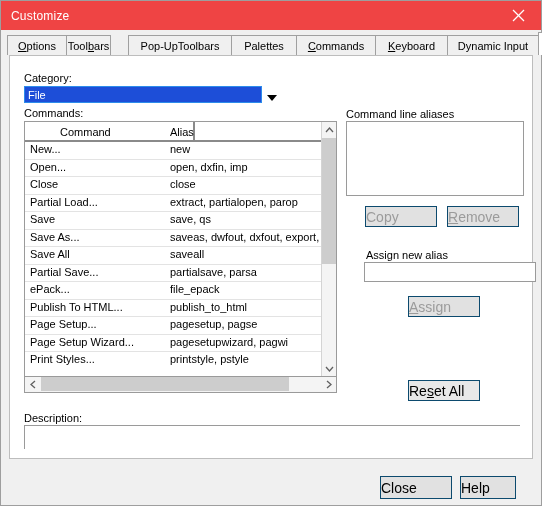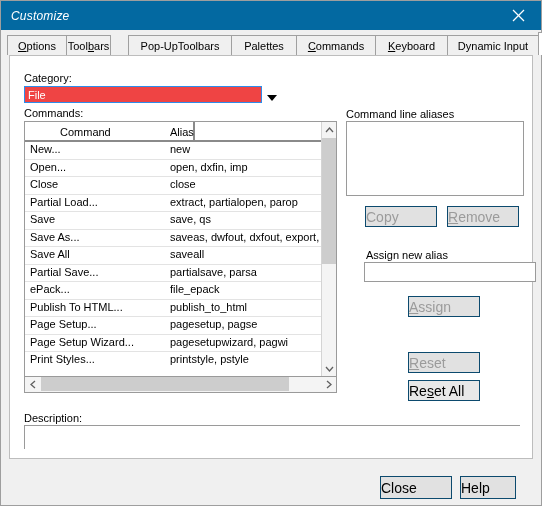--- a/index.html
+++ b/index.html
@@ -25,24 +25,23 @@
     background: #f0f0f0;
     border: 1px solid #9e9e9e;
     box-sizing: border-box;
   }
 
   
   #titlebar {
     position: absolute;
     left: 0; top: 0;
     width: 540px; height: 29px;
-    background: #0369a1;
-    display: flex;
-    align-items: center;
-    font-style: italic;
+    background: #ef4444;
+    display: flex;
+    align-items: center;
   }
   #title-text {
     color: #ffffff;
     font-size: 12px;
     margin-left: 10px;
     letter-spacing: 0.2px;
   }
   #close-btn {
     position: absolute;
     right: 0; top: 0;
@@ -101,21 +100,21 @@
     font-size: 11px;
     color: #000;
     white-space: nowrap;
   }
 
   
   #category-combo {
     position: absolute;
     left: 14px; top: 30px;
     width: 238px; height: 17px;
-    background: #ef4444;
+    background: #1d4ed8;
     border: 1px solid #2d8ceb;
     box-sizing: border-box;
     display: flex;
     align-items: center;
     cursor: default;
   }
   #category-value {
     color: #ffffff;
     font-size: 11px;
     margin-left: 3px;
@@ -435,23 +434,20 @@
     <div class="btn disabled" id="btn-remove">
       <span><u>R</u>emove</span>
     </div>
 
     <div class="lbl" id="assign-label">Assign new alias</div>
     <input id="assign-input" type="text" value="" style="">
     <div class="btn disabled" id="btn-assign">
       <span><u>A</u>ssign</span>
     </div>
 
-    <div class="btn disabled" id="btn-reset">
-      <span><u>R</u>eset</span>
-    </div>
     <div class="btn" id="btn-resetall">
       <span>Re<u>s</u>et All</span>
     </div>
 
     <div class="lbl" id="description-label">Description:</div>
     <div id="description-box"></div>
   </div>
 
   <div class="btn" id="btn-close-dlg">
     <span>Close</span>

